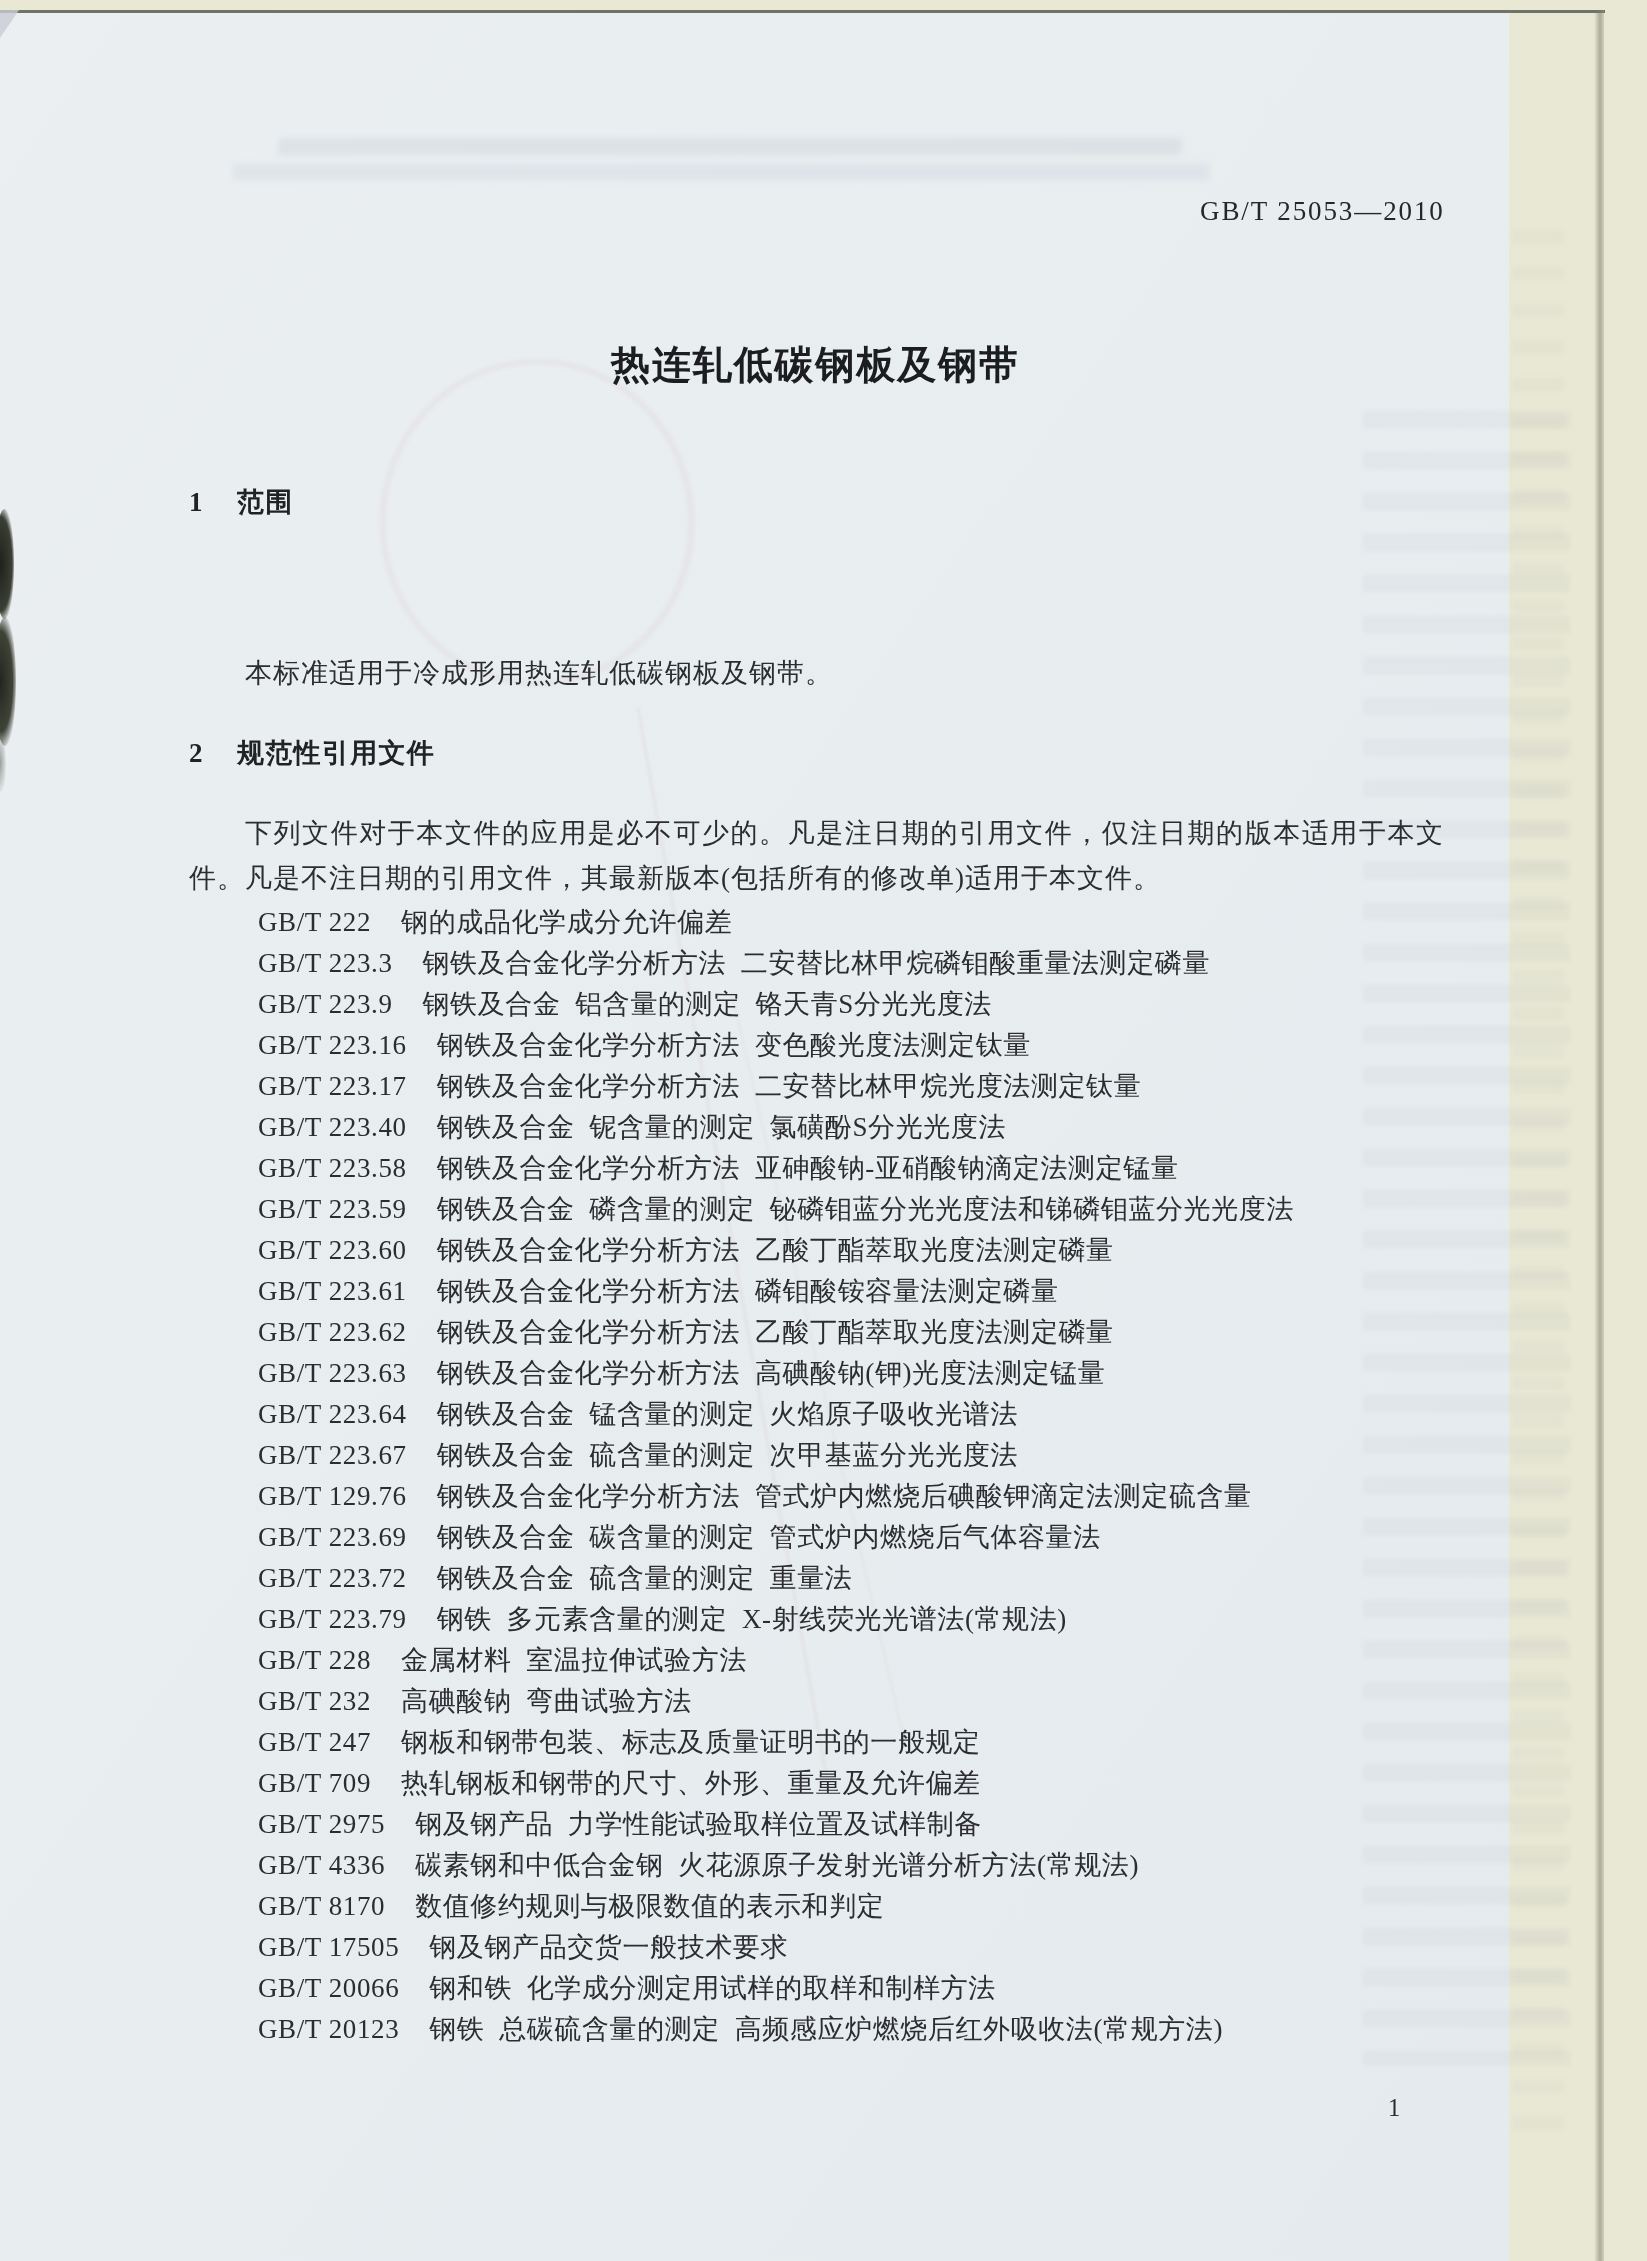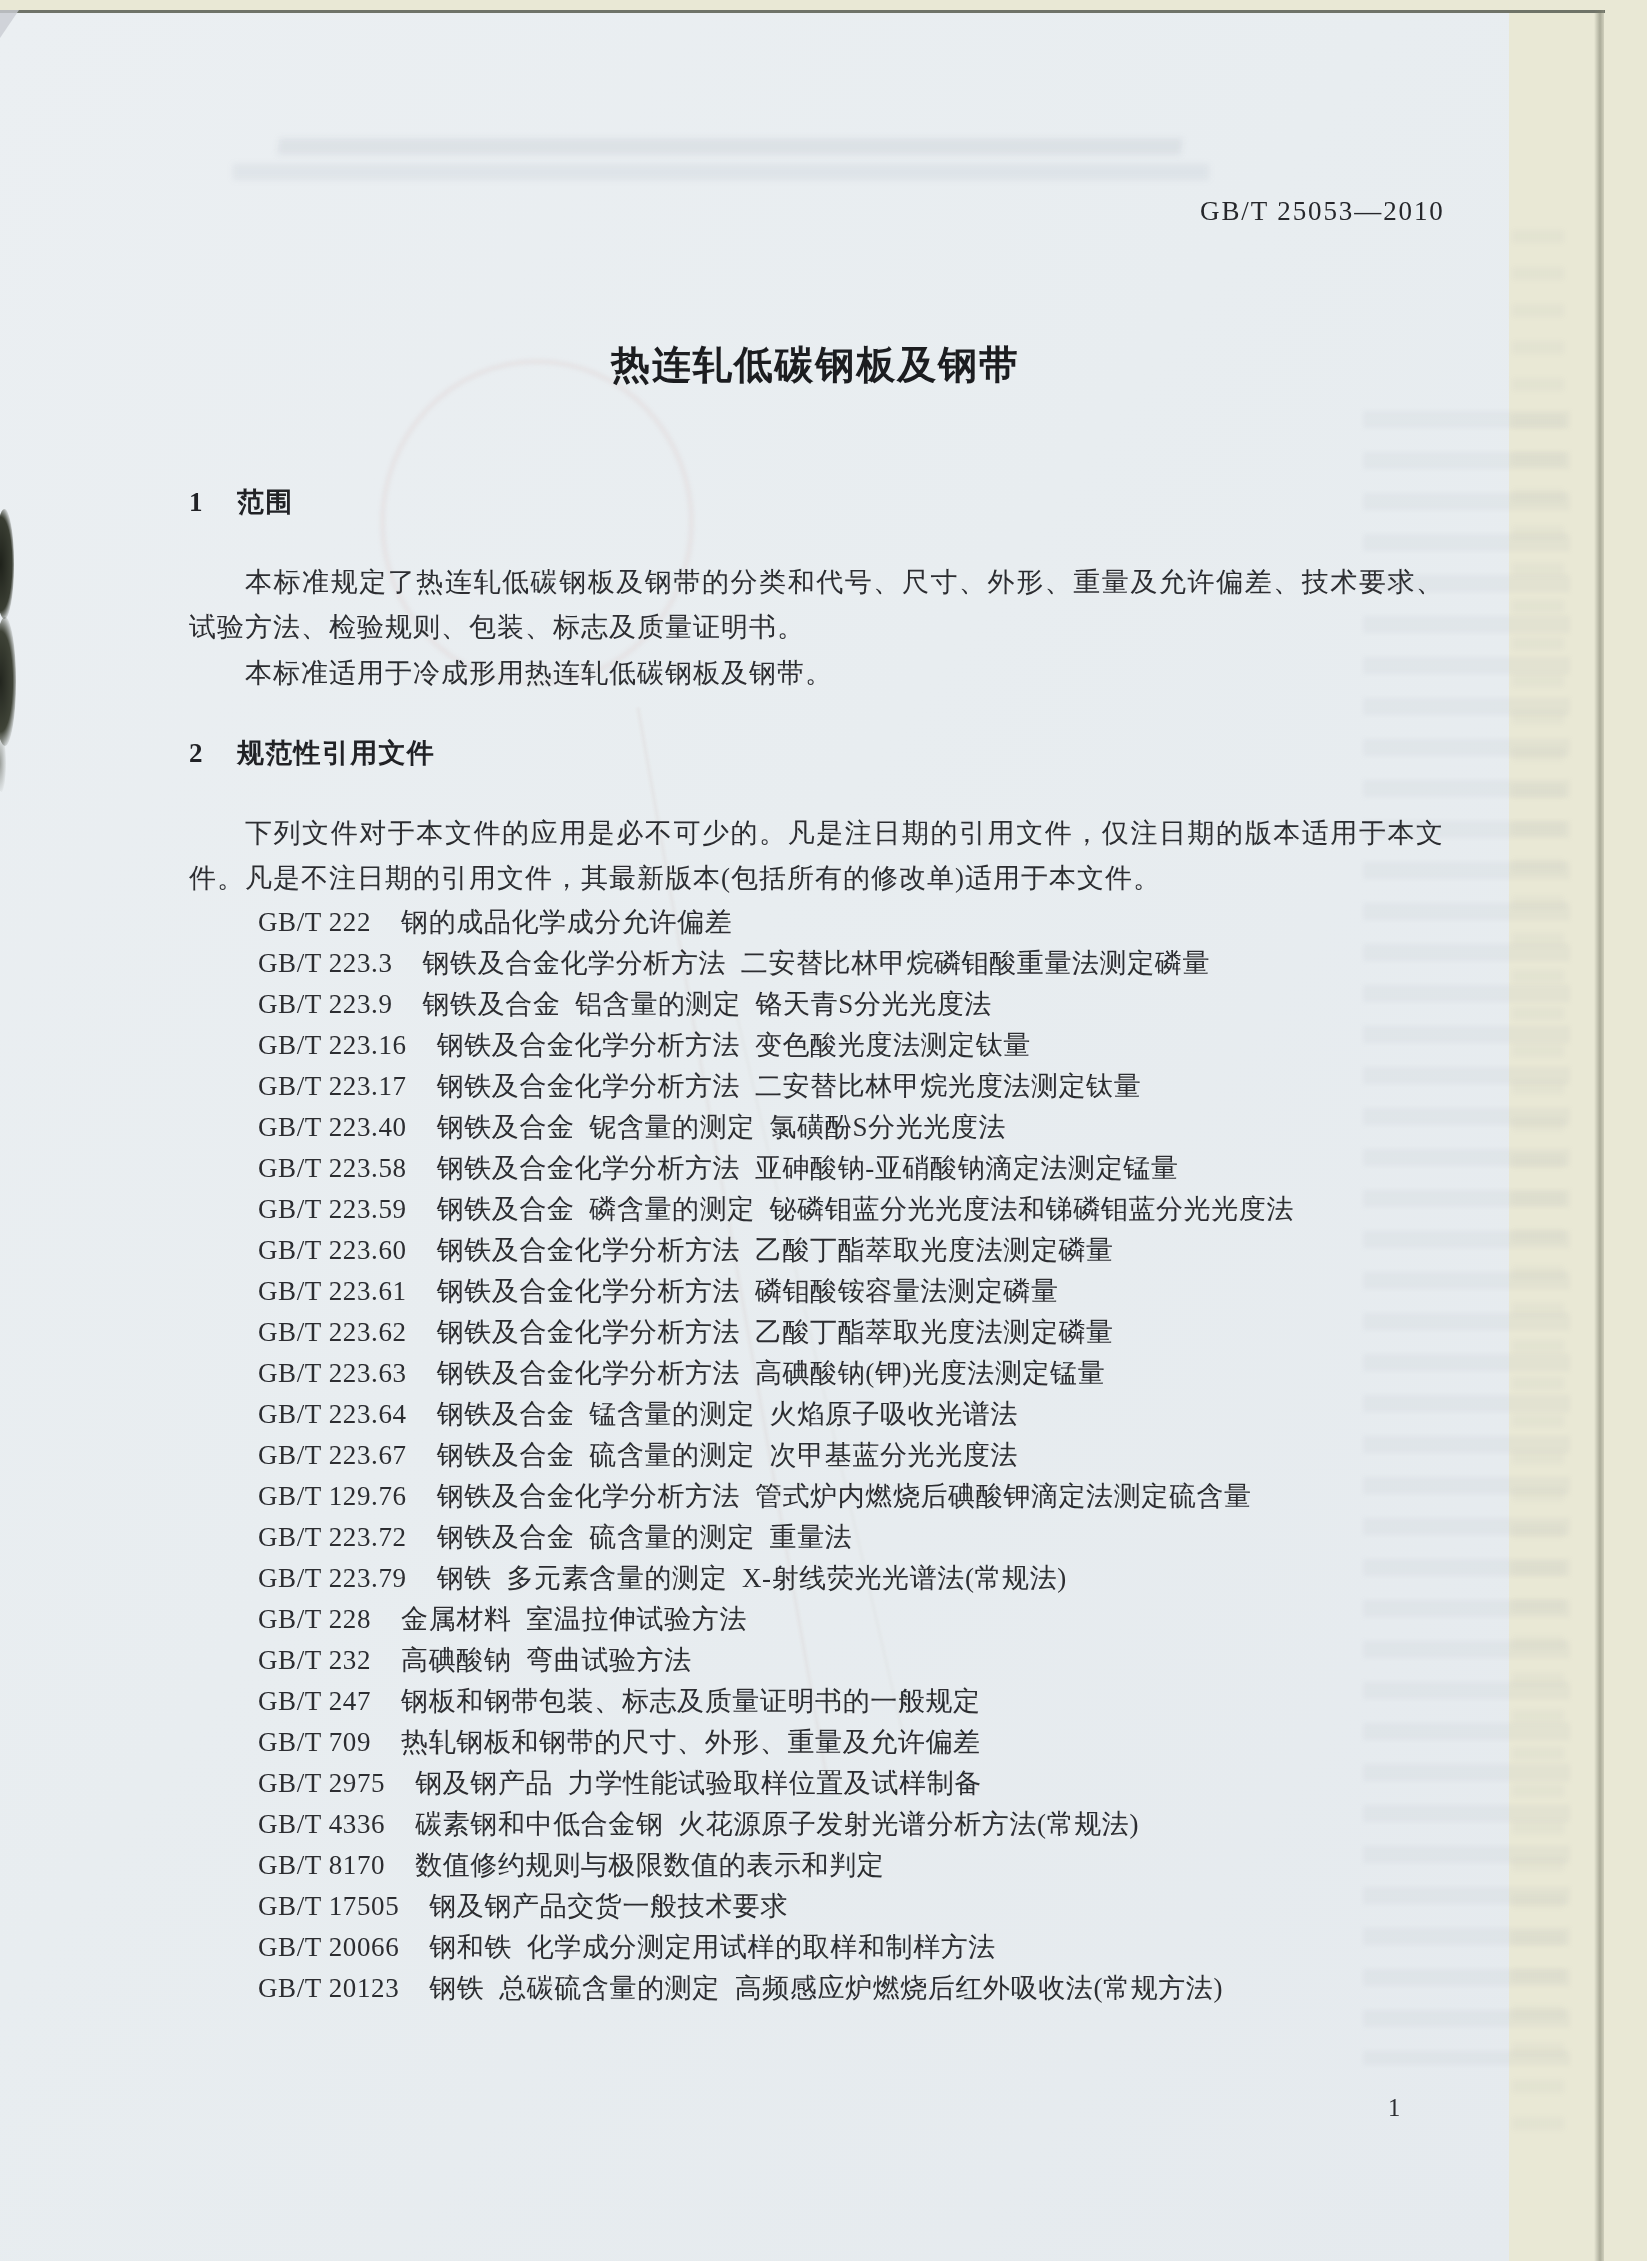--- a/index.html
+++ b/index.html
@@ -84,21 +84,20 @@
 
   <div class="header-code">GB/T 25053—2010</div>
 
   <div class="doc-title">热连轧低碳钢板及钢带</div>
 
   <div class="section-heading sec1">
     <span class="num">1</span>
     <span>范围</span>
   </div>
 
-  <div class="body-para para1">本标准规定了热连轧低碳钢板及钢带的分类和代号、尺寸、外形、重量及允许偏差、技术要求、试验方法、检验规则、包装、标志及质量证明书。</div>
   <div class="body-para para2">本标准适用于冷成形用热连轧低碳钢板及钢带。</div>
 
   <div class="section-heading sec2">
     <span class="num">2</span>
     <span>规范性引用文件</span>
   </div>
 
   <div class="body-para intro">下列文件对于本文件的应用是必不可少的。凡是注日期的引用文件，仅注日期的版本适用于本文件。凡是不注日期的引用文件，其最新版本(包括所有的修改单)适用于本文件。</div>
 
   <div class="ref-list">
@@ -110,20 +109,21 @@
       <div class="ref-row"><span class="ref-code">GB/T 223.40</span><span class="ref-title">钢铁及合金  铌含量的测定  氯磺酚S分光光度法</span></div>
       <div class="ref-row"><span class="ref-code">GB/T 223.58</span><span class="ref-title">钢铁及合金化学分析方法  亚砷酸钠-亚硝酸钠滴定法测定锰量</span></div>
       <div class="ref-row"><span class="ref-code">GB/T 223.59</span><span class="ref-title">钢铁及合金  磷含量的测定  铋磷钼蓝分光光度法和锑磷钼蓝分光光度法</span></div>
       <div class="ref-row"><span class="ref-code">GB/T 223.60</span><span class="ref-title">钢铁及合金化学分析方法  乙酸丁酯萃取光度法测定磷量</span></div>
       <div class="ref-row"><span class="ref-code">GB/T 223.61</span><span class="ref-title">钢铁及合金化学分析方法  磷钼酸铵容量法测定磷量</span></div>
       <div class="ref-row"><span class="ref-code">GB/T 223.62</span><span class="ref-title">钢铁及合金化学分析方法  乙酸丁酯萃取光度法测定磷量</span></div>
       <div class="ref-row"><span class="ref-code">GB/T 223.63</span><span class="ref-title">钢铁及合金化学分析方法  高碘酸钠(钾)光度法测定锰量</span></div>
       <div class="ref-row"><span class="ref-code">GB/T 223.64</span><span class="ref-title">钢铁及合金  锰含量的测定  火焰原子吸收光谱法</span></div>
       <div class="ref-row"><span class="ref-code">GB/T 223.67</span><span class="ref-title">钢铁及合金  硫含量的测定  次甲基蓝分光光度法</span></div>
       <div class="ref-row"><span class="ref-code">GB/T 129.76</span><span class="ref-title">钢铁及合金化学分析方法  管式炉内燃烧后碘酸钾滴定法测定硫含量</span></div>
+      <div class="ref-row"><span class="ref-code">GB/T 223.69</span><span class="ref-title">钢铁及合金  碳含量的测定  管式炉内燃烧后气体容量法</span></div>
       <div class="ref-row"><span class="ref-code">GB/T 223.72</span><span class="ref-title">钢铁及合金  硫含量的测定  重量法</span></div>
       <div class="ref-row"><span class="ref-code">GB/T 223.79</span><span class="ref-title">钢铁  多元素含量的测定  X-射线荧光光谱法(常规法)</span></div>
       <div class="ref-row"><span class="ref-code">GB/T 228</span><span class="ref-title">金属材料  室温拉伸试验方法</span></div>
       <div class="ref-row"><span class="ref-code">GB/T 232</span><span class="ref-title">高碘酸钠  弯曲试验方法</span></div>
       <div class="ref-row"><span class="ref-code">GB/T 247</span><span class="ref-title">钢板和钢带包装、标志及质量证明书的一般规定</span></div>
       <div class="ref-row"><span class="ref-code">GB/T 709</span><span class="ref-title">热轧钢板和钢带的尺寸、外形、重量及允许偏差</span></div>
       <div class="ref-row"><span class="ref-code">GB/T 2975</span><span class="ref-title">钢及钢产品  力学性能试验取样位置及试样制备</span></div>
       <div class="ref-row"><span class="ref-code">GB/T 4336</span><span class="ref-title">碳素钢和中低合金钢  火花源原子发射光谱分析方法(常规法)</span></div>
       <div class="ref-row"><span class="ref-code">GB/T 8170</span><span class="ref-title">数值修约规则与极限数值的表示和判定</span></div>
       <div class="ref-row"><span class="ref-code">GB/T 17505</span><span class="ref-title">钢及钢产品交货一般技术要求</span></div>

